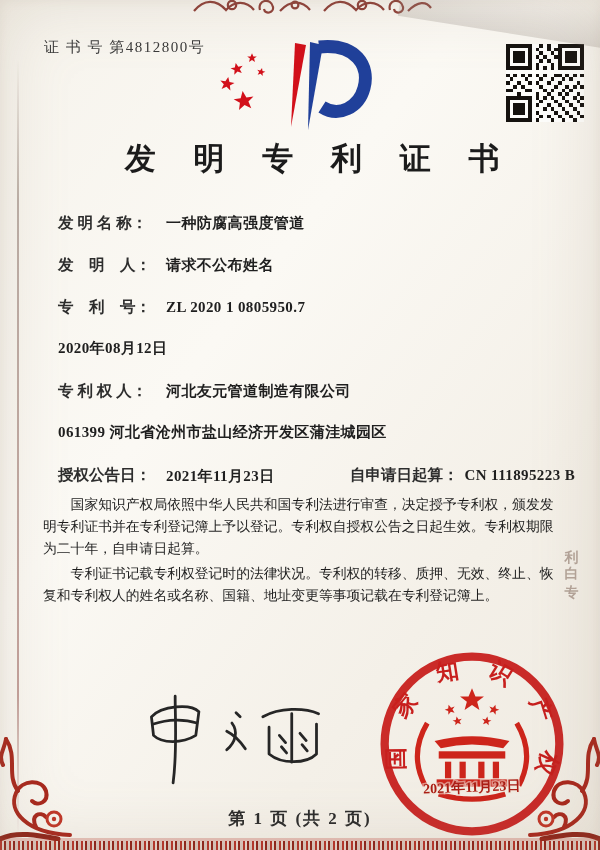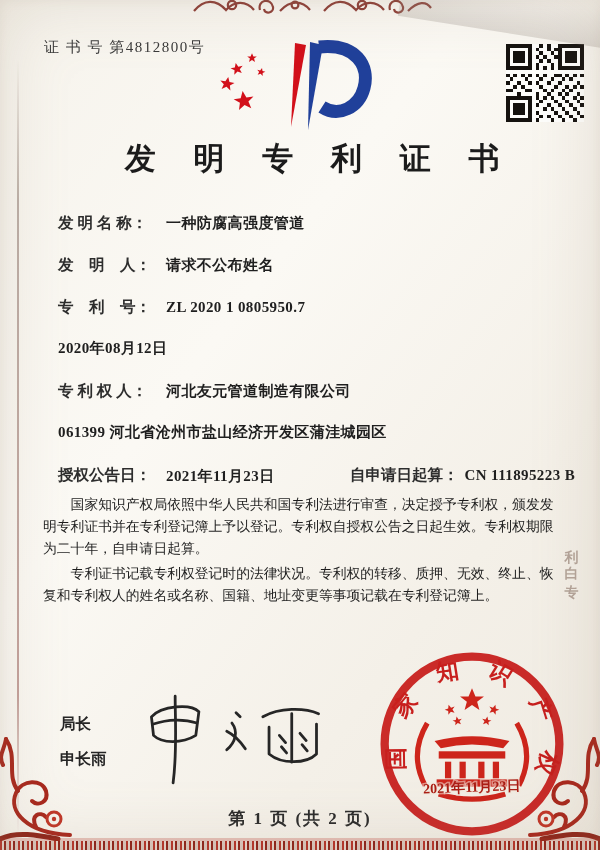--- a/index.html
+++ b/index.html
@@ -142,24 +142,20 @@
       <span class="f-label" style="width:auto;margin-right:6px;">自申请日起算：</span>
       <span class="f-value">CN 111895223 B</span>
     </div>
   </div>
 
   <div class="body-text">
     <p>国家知识产权局依照中华人民共和国专利法进行审查，决定授予专利权，颁发发明专利证书并在专利登记簿上予以登记。专利权自授权公告之日起生效。专利权期限为二十年，自申请日起算。</p>
     <p>专利证书记载专利权登记时的法律状况。专利权的转移、质押、无效、终止、恢复和专利权人的姓名或名称、国籍、地址变更等事项记载在专利登记簿上。</p>
   </div>
 
-  <div class="sign-block">
-    <div>局长</div>
-    <div class="sig-name">申长雨</div>
-  </div>
 
   <div class="signature">
     <svg width="200" height="98" viewBox="0 0 190 95">
       <g fill="none" stroke="#262626" stroke-width="2.7" stroke-linecap="round" stroke-linejoin="round">
         <path d="M14,26 C24,15 52,13 60,21 L57,44 C44,52 24,52 16,44 L14,26"></path>
         <path d="M16,33 C30,28 46,28 58,32"></path>
         <path d="M37,6 C37,30 39,60 35,90"></path>
         <path d="M96,22 l4,4"></path>
         <path d="M92,32 C98,40 96,50 87,58"></path>
         <path d="M87,40 C95,44 101,51 105,57"></path>

